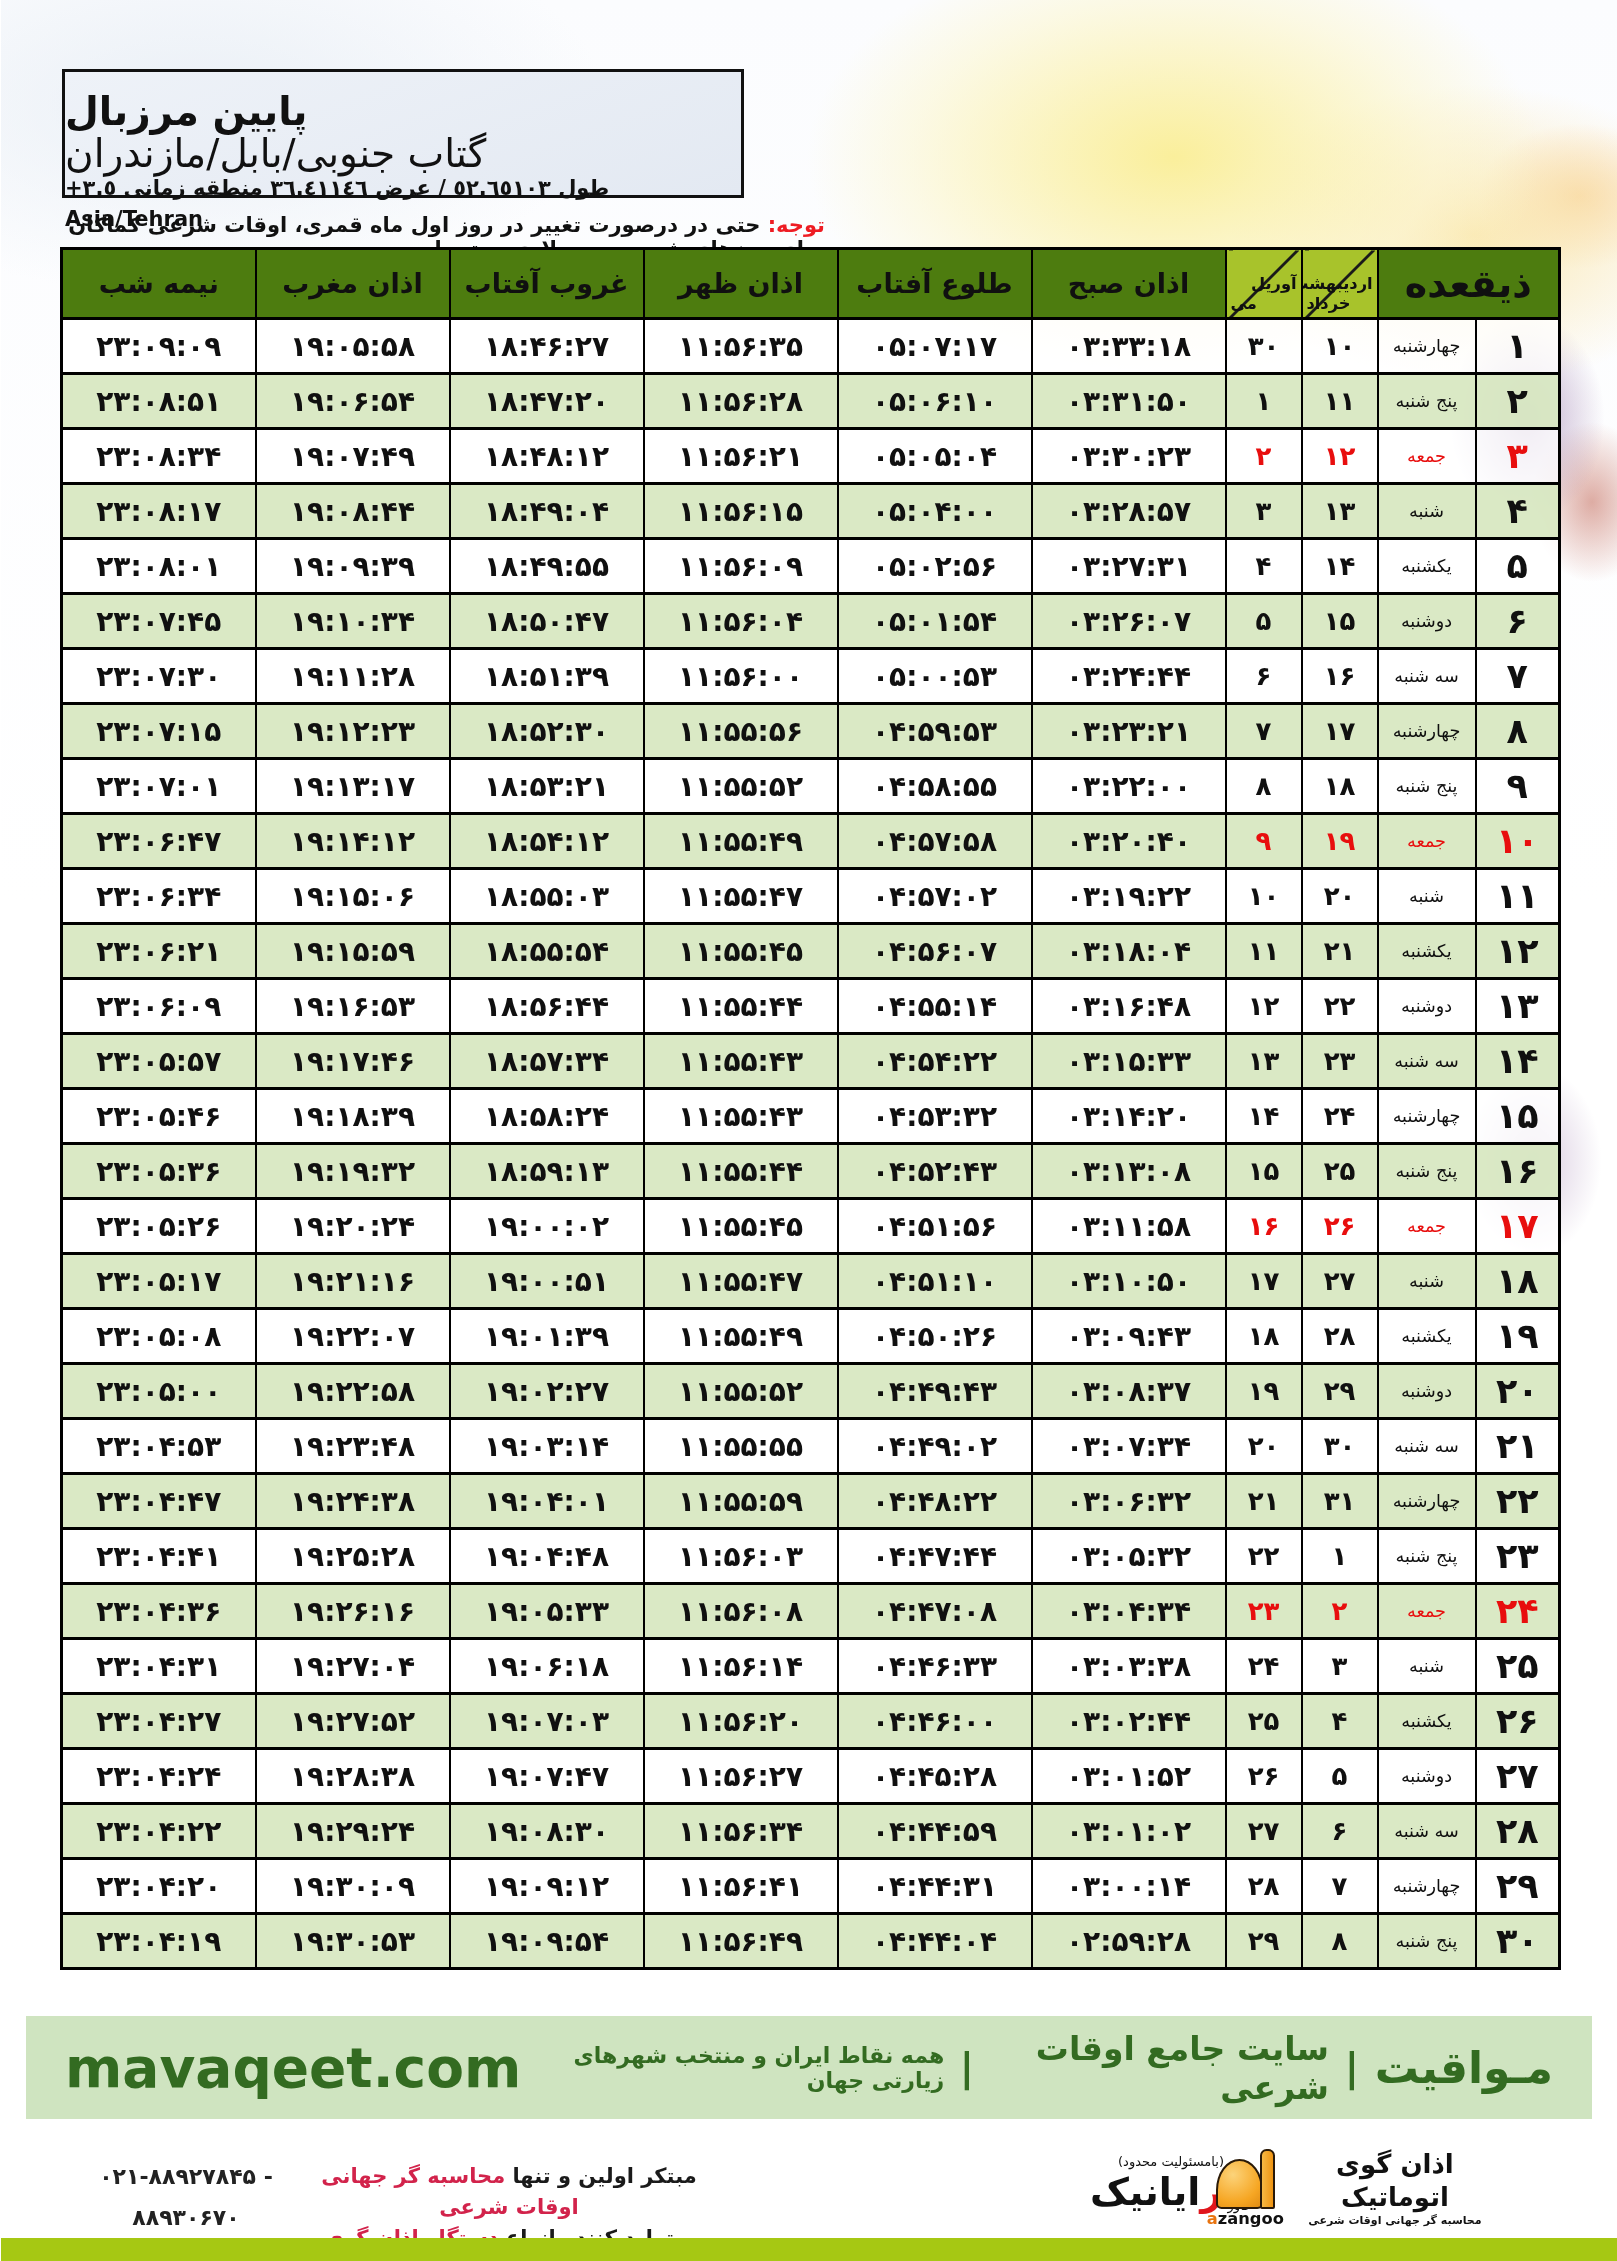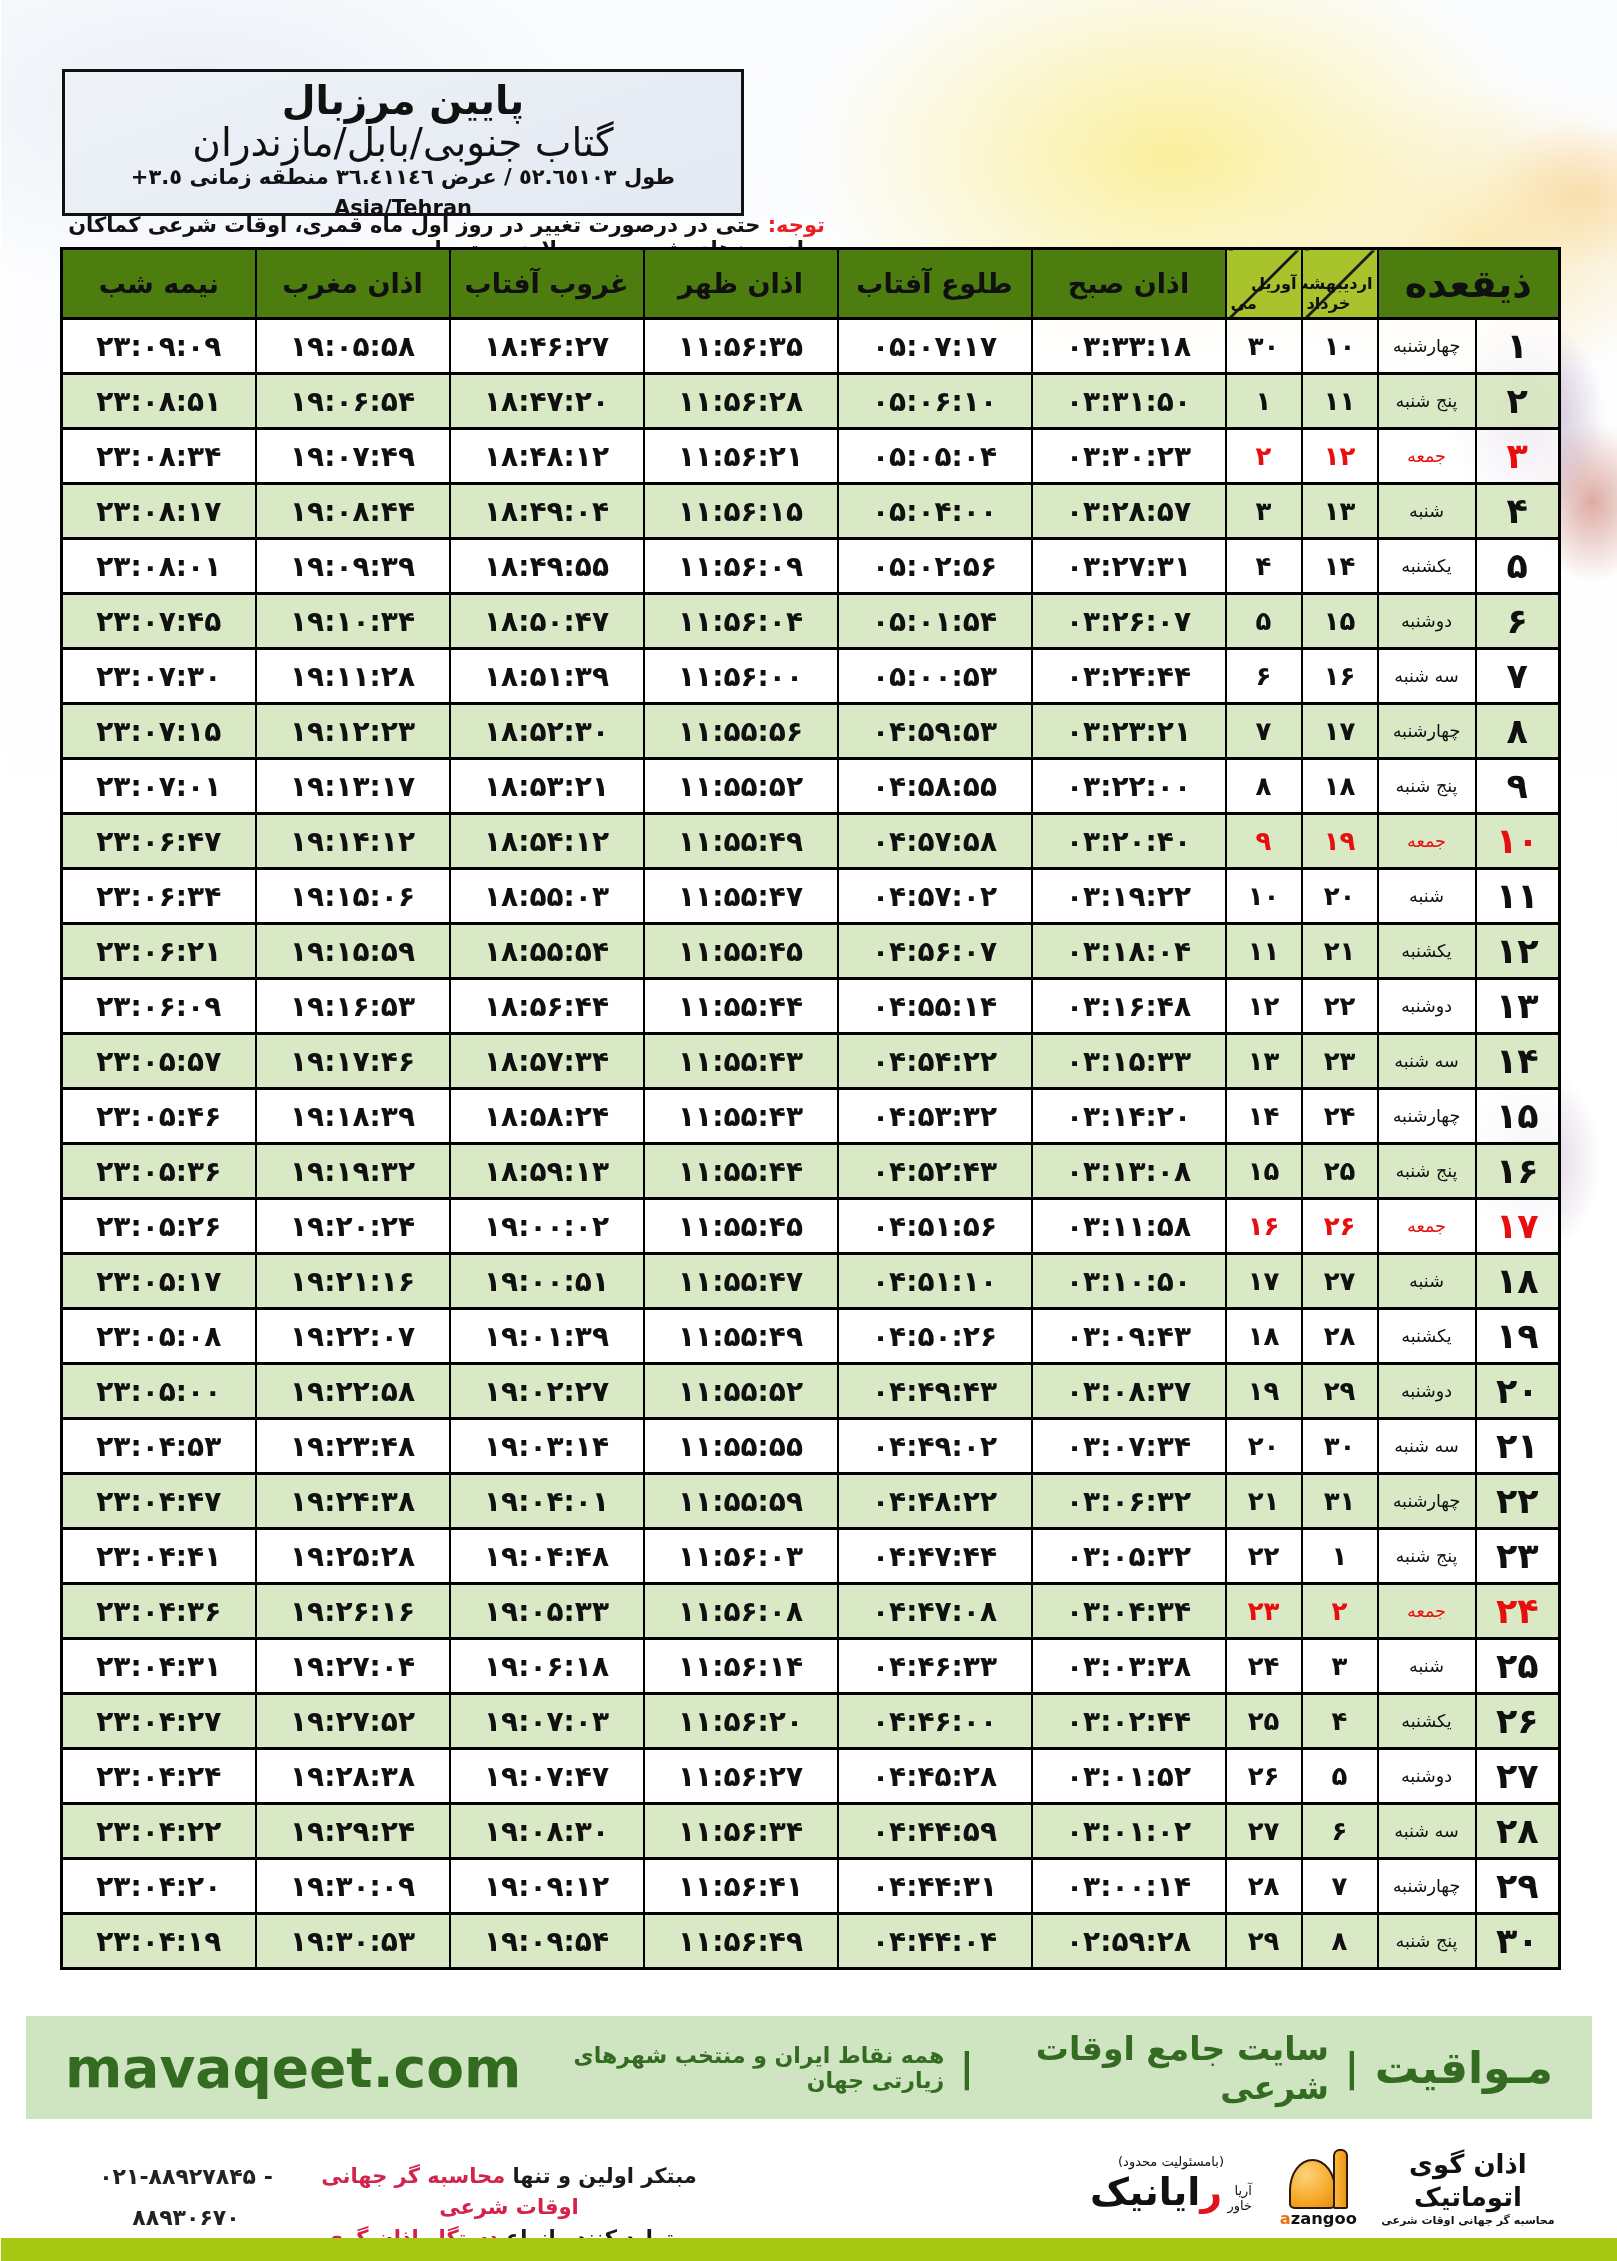--- a/index.html
+++ b/index.html
@@ -25,25 +25,25 @@
       radial-gradient(ellipse 111px 150px at 1527px 418px, rgba(128,88,150,0.5), rgba(255,255,255,0) 70%),
       radial-gradient(ellipse 85px 111px at 1592px 502px, rgba(182,72,52,0.45), rgba(255,255,255,0) 72%),
       radial-gradient(ellipse 98px 137px at 1533px 1161px, rgba(142,102,160,0.35), rgba(255,255,255,0) 70%),
       radial-gradient(ellipse 587px 274px at 196px 104px, rgba(232,238,245,0.9), rgba(255,255,255,0) 70%),
       linear-gradient(180deg,#fbfcfe 0%, #ffffff 40%);
   }
   .layer { position:absolute; z-index:1; }
 
   
   .info-box {
-    left:62px; top:69px; width:682px; height:147px;
+    left:62px; top:69px; width:682px; height:129px;
     border:3.9px solid #111;
     background:linear-gradient(160deg,#eef2f8 0%, #e3e9f2 100%);
-    text-align:center; color:#111;
-    padding-top:6px;
+    text-align:left; color:#111;
+    padding-top:17px;
   }
   .info-box .loc-name { font-size:39px; font-weight:bold; line-height:46px; }
   .info-box .loc-region { font-size:39px; line-height:38px; }
   .info-box .loc-coords { font-size:21px; font-weight:bold; line-height:31px; }
 
   .title-block { left:767px; top:31px; width:793px; text-align:center; color:#0d0d0d; }
   .title-block h1 { font-size:60px; font-weight:bold; line-height:72px; }
   .title-block .subtitle { font-size:29px; font-weight:bold; line-height:40px; }
   .title-block .dateline { font-size:26px; font-weight:bold; line-height:38px; }
 
@@ -110,21 +110,21 @@
   .midtext { left:300px; top:2161px; width:418px; text-align:center; font-size:21px; font-weight:bold; line-height:31px; color:#1a1a1a; }
   .midtext .red { color:#d2234b; }
 
   .rayanik { left:1073px; top:2153px; width:196px; text-align:center; color:#111; }
   .rayanik .ltd { font-size:13px; line-height:17px; }
   .rayanik .r-row { display:flex; align-items:flex-end; justify-content:center; gap:5.2px; }
   .rayanik .r-name { font-size:38px; font-weight:bold; }
   .rayanik .r-name .r-red { color:#e0151b; }
   .rayanik .r-sub { font-size:13px; line-height:15.7px; text-align:right; }
 
-  .azangoo { left:1289px; top:2148px; width:281px; display:flex; align-items:center; justify-content:flex-start; gap:9px; color:#111; }
+  .azangoo { left:1216px; top:2148px; width:281px; display:flex; align-items:center; justify-content:flex-start; gap:9px; color:#111; }
   .az-text { text-align:center; }
   .az-main { font-size:26px; font-weight:bold; line-height:33px; }
   .az-sub { font-size:11px; font-weight:bold; line-height:14.4px; }
   .az-icon { position:relative; width:78px; height:72px; }
   .az-dome {
     position:absolute; left:0; bottom:15.7px; width:47px; height:50px;
     background:radial-gradient(circle at 35% 30%, #fcd37a, #f6a623 65%, #e08b12);
     border:2px solid #2a1a08;
     border-radius:50% 50% 12% 12% / 62% 62% 10% 10%;
   }

